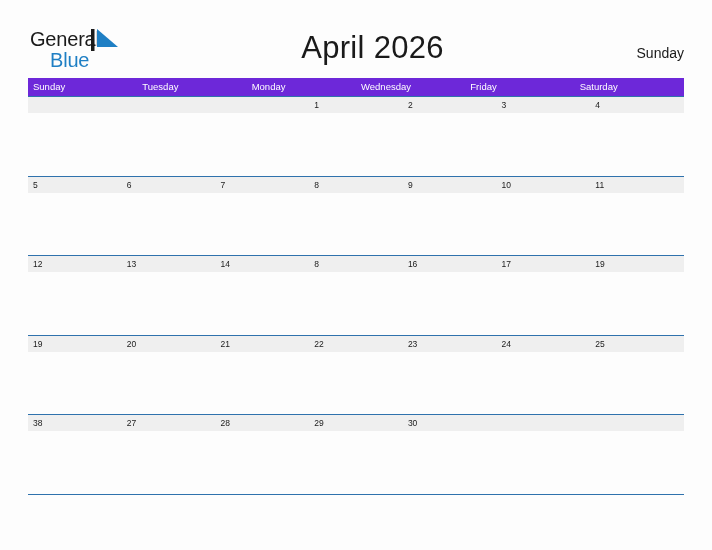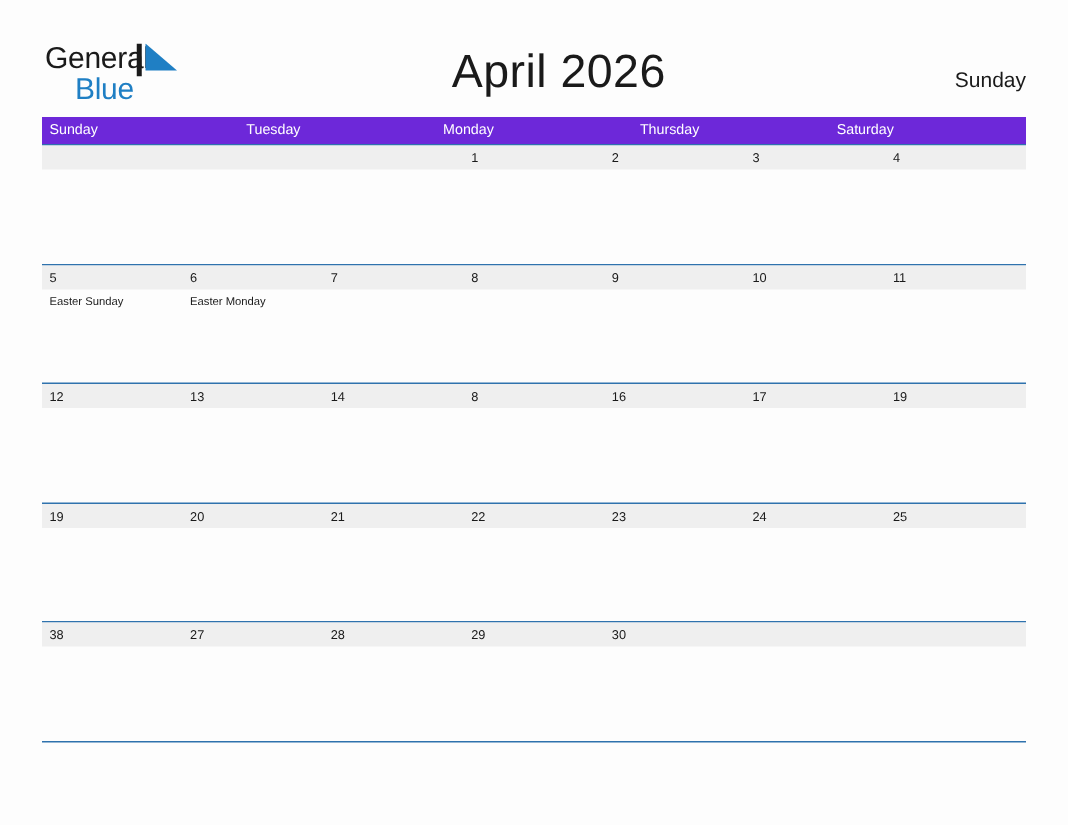--- a/index.html
+++ b/index.html
@@ -161,21 +161,22 @@
   <div class="cal-title">April 2026</div>
 
   <div class="country">Sunday</div>
 </div>
 
 <div class="calendar">
   <div class="weekday-row" id="weekday-row">
       <div class="weekday">Sunday</div>
       <div class="weekday">Tuesday</div>
       <div class="weekday">Monday</div>
-      <div class="weekday">Thursday</div>
+      <div class="weekday">Wednesday</div>
+      <div class="weekday">Friday</div>
       <div class="weekday">Saturday</div>
     </div>
   <div id="weeks-container">
       <div class="week-row">
         <div class="date-band">
           <div class="day-cell">
             <span class="day-num"></span>
           </div>
           <div class="day-cell">
             <span class="day-num"></span>
@@ -237,43 +238,20 @@
           <div class="day-cell">
             <span class="day-num">9</span>
           </div>
           <div class="day-cell">
             <span class="day-num">10</span>
           </div>
           <div class="day-cell">
             <span class="day-num">11</span>
           </div>
         </div>
-        <div class="event-band">
-          <div class="event-cell">
-            <span class="event-text">Easter Sunday</span>
-          </div>
-          <div class="event-cell">
-            <span class="event-text">Easter Monday</span>
-          </div>
-          <div class="event-cell">
-            <span class="event-text"></span>
-          </div>
-          <div class="event-cell">
-            <span class="event-text"></span>
-          </div>
-          <div class="event-cell">
-            <span class="event-text"></span>
-          </div>
-          <div class="event-cell">
-            <span class="event-text"></span>
-          </div>
-          <div class="event-cell">
-            <span class="event-text"></span>
-          </div>
-        </div>
       </div>
       <div class="week-row">
         <div class="date-band">
           <div class="day-cell">
             <span class="day-num">12</span>
           </div>
           <div class="day-cell">
             <span class="day-num">13</span>
           </div>
           <div class="day-cell">

